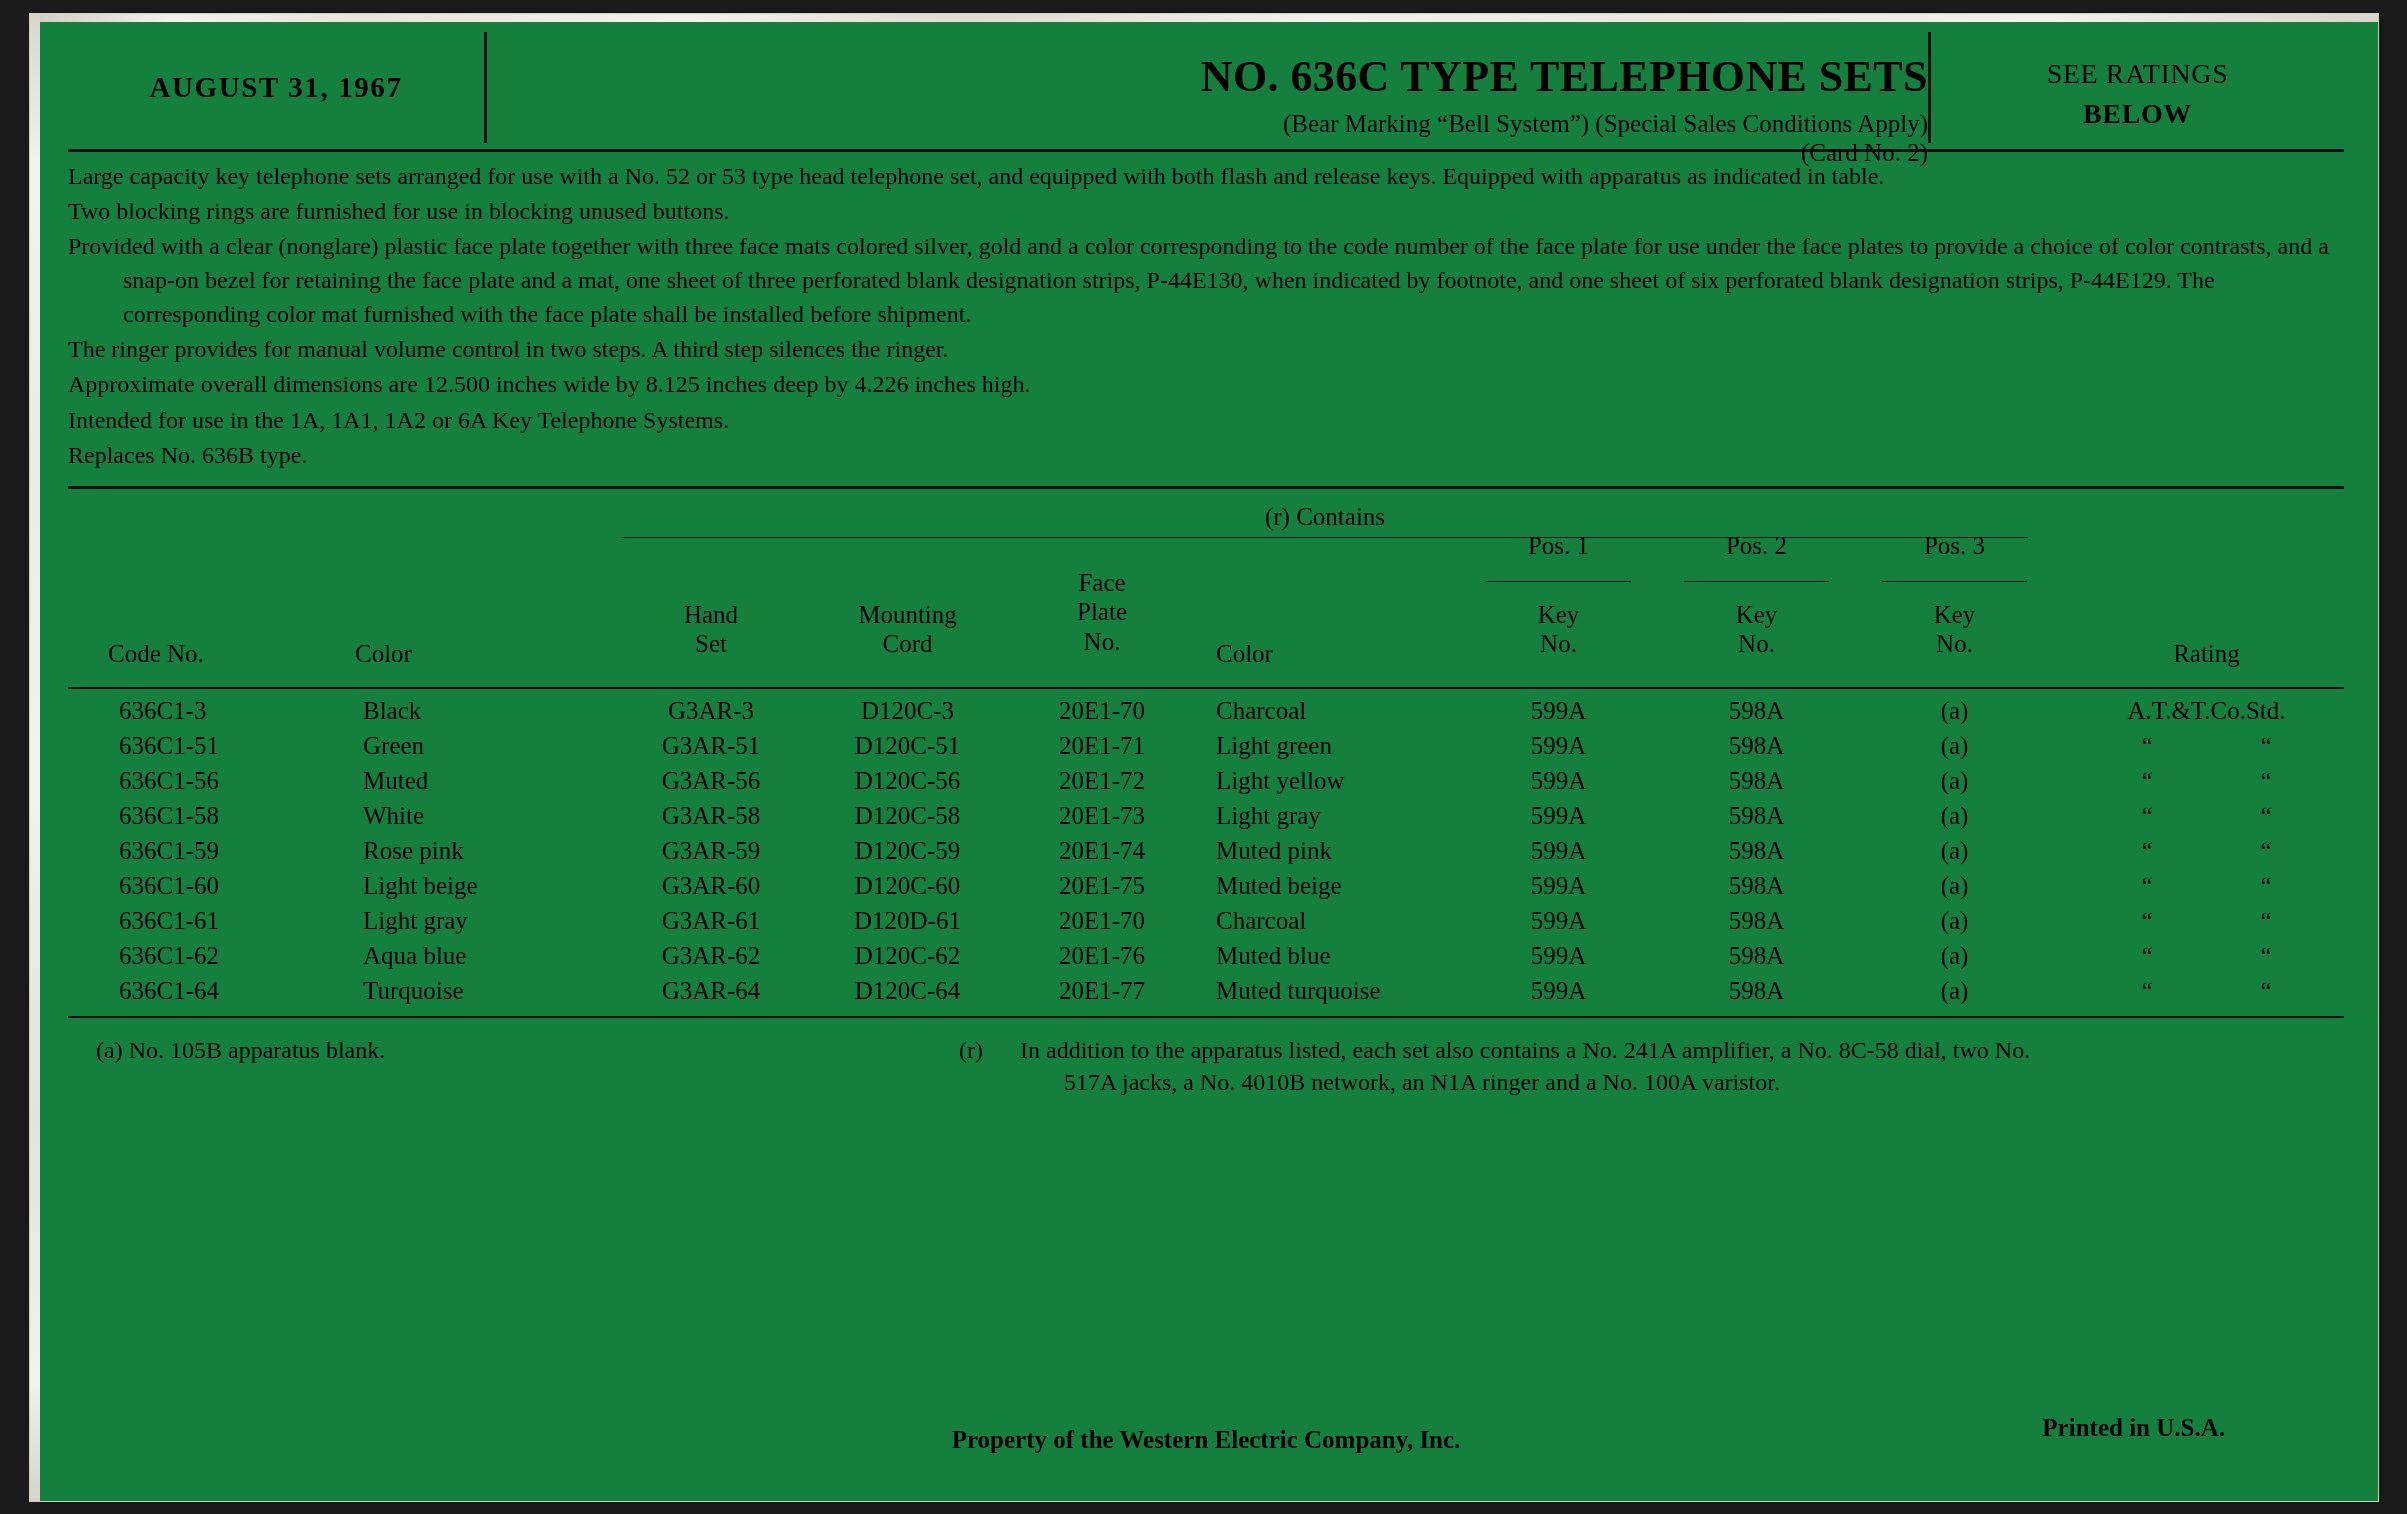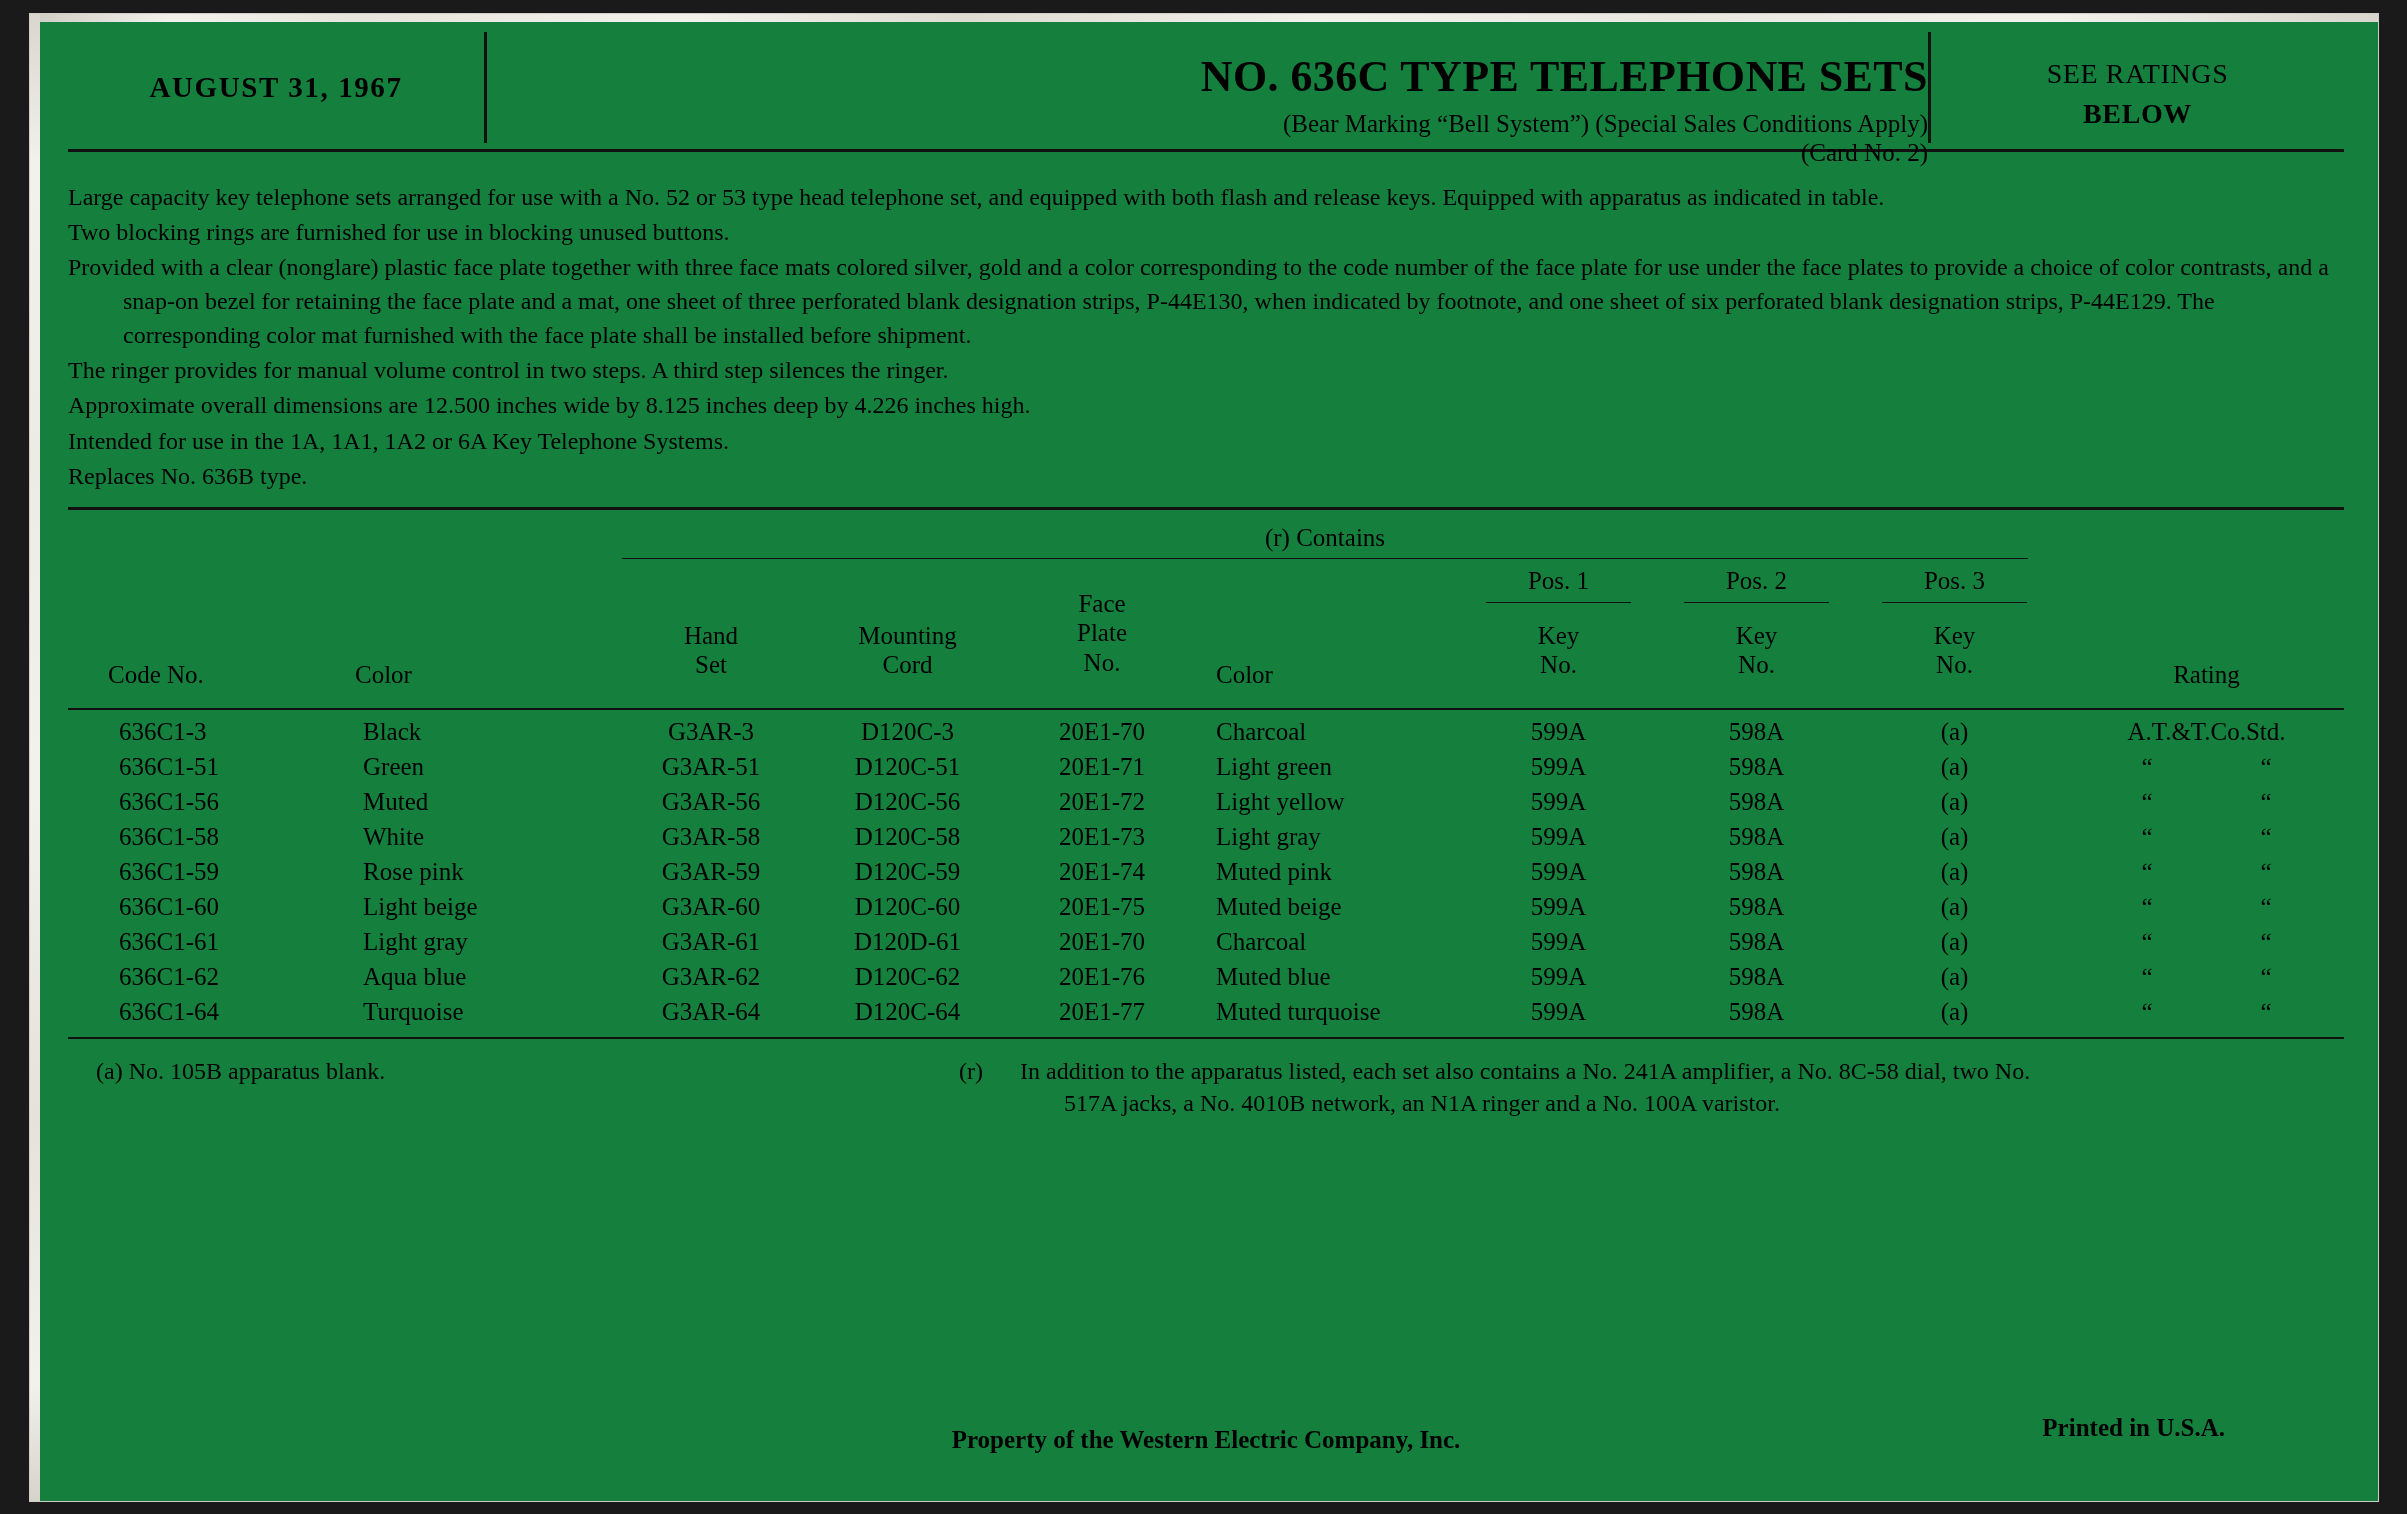--- a/index.html
+++ b/index.html
@@ -67,21 +67,21 @@
   .header .cell-ratings {
     position: absolute; right: 0; top: 0; width: 413px; height: 111px;
     border-left: 3px solid #111;
     text-align: center;
   }
   .header .cell-ratings .l1 { font-size: 28px; font-weight: normal; margin-top: 26px; letter-spacing: 0.6px;}
   .header .cell-ratings .l2 { font-size: 28px; font-weight: bold; margin-top: 8px; letter-spacing: 0.6px;}
 
   
   .notes {
-    margin-top: 28px;
+    margin-top: 7px;
     font-size: 24px;
     line-height: 1.42;
   }
   .notes p {
     margin: 0 0 1px 0;
     text-indent: 0;
     padding-left: 55px;
   }
   .notes p .hang { margin-left: -55px; }
 
@@ -95,21 +95,21 @@
 
   .contains-label {
     position: absolute; left: 554px; width: 1406px; top: 14px;
     text-align: center; font-size: 25px;
   }
   .contains-rule {
     position: absolute; left: 554px; width: 1406px; top: 48px;
     border-top: 1.5px solid #111;
   }
 
-  .pos-label { position: absolute; top: 57px; text-align: center; font-size: 25px; }
+  .pos-label { position: absolute; top: 43px; text-align: center; font-size: 25px; }
   .pos-rule  { position: absolute; top: 92px; border-top: 1.5px solid #111; }
 
   .colhead { position: absolute; text-align: center; font-size: 25px; line-height: 1.18; }
 
   .head-rule-bottom {
     position: absolute; left: 0; right: 0; top: 198px; border-top: 2.5px solid #111;
   }
 
   .rows { position: relative; }
   .row {

